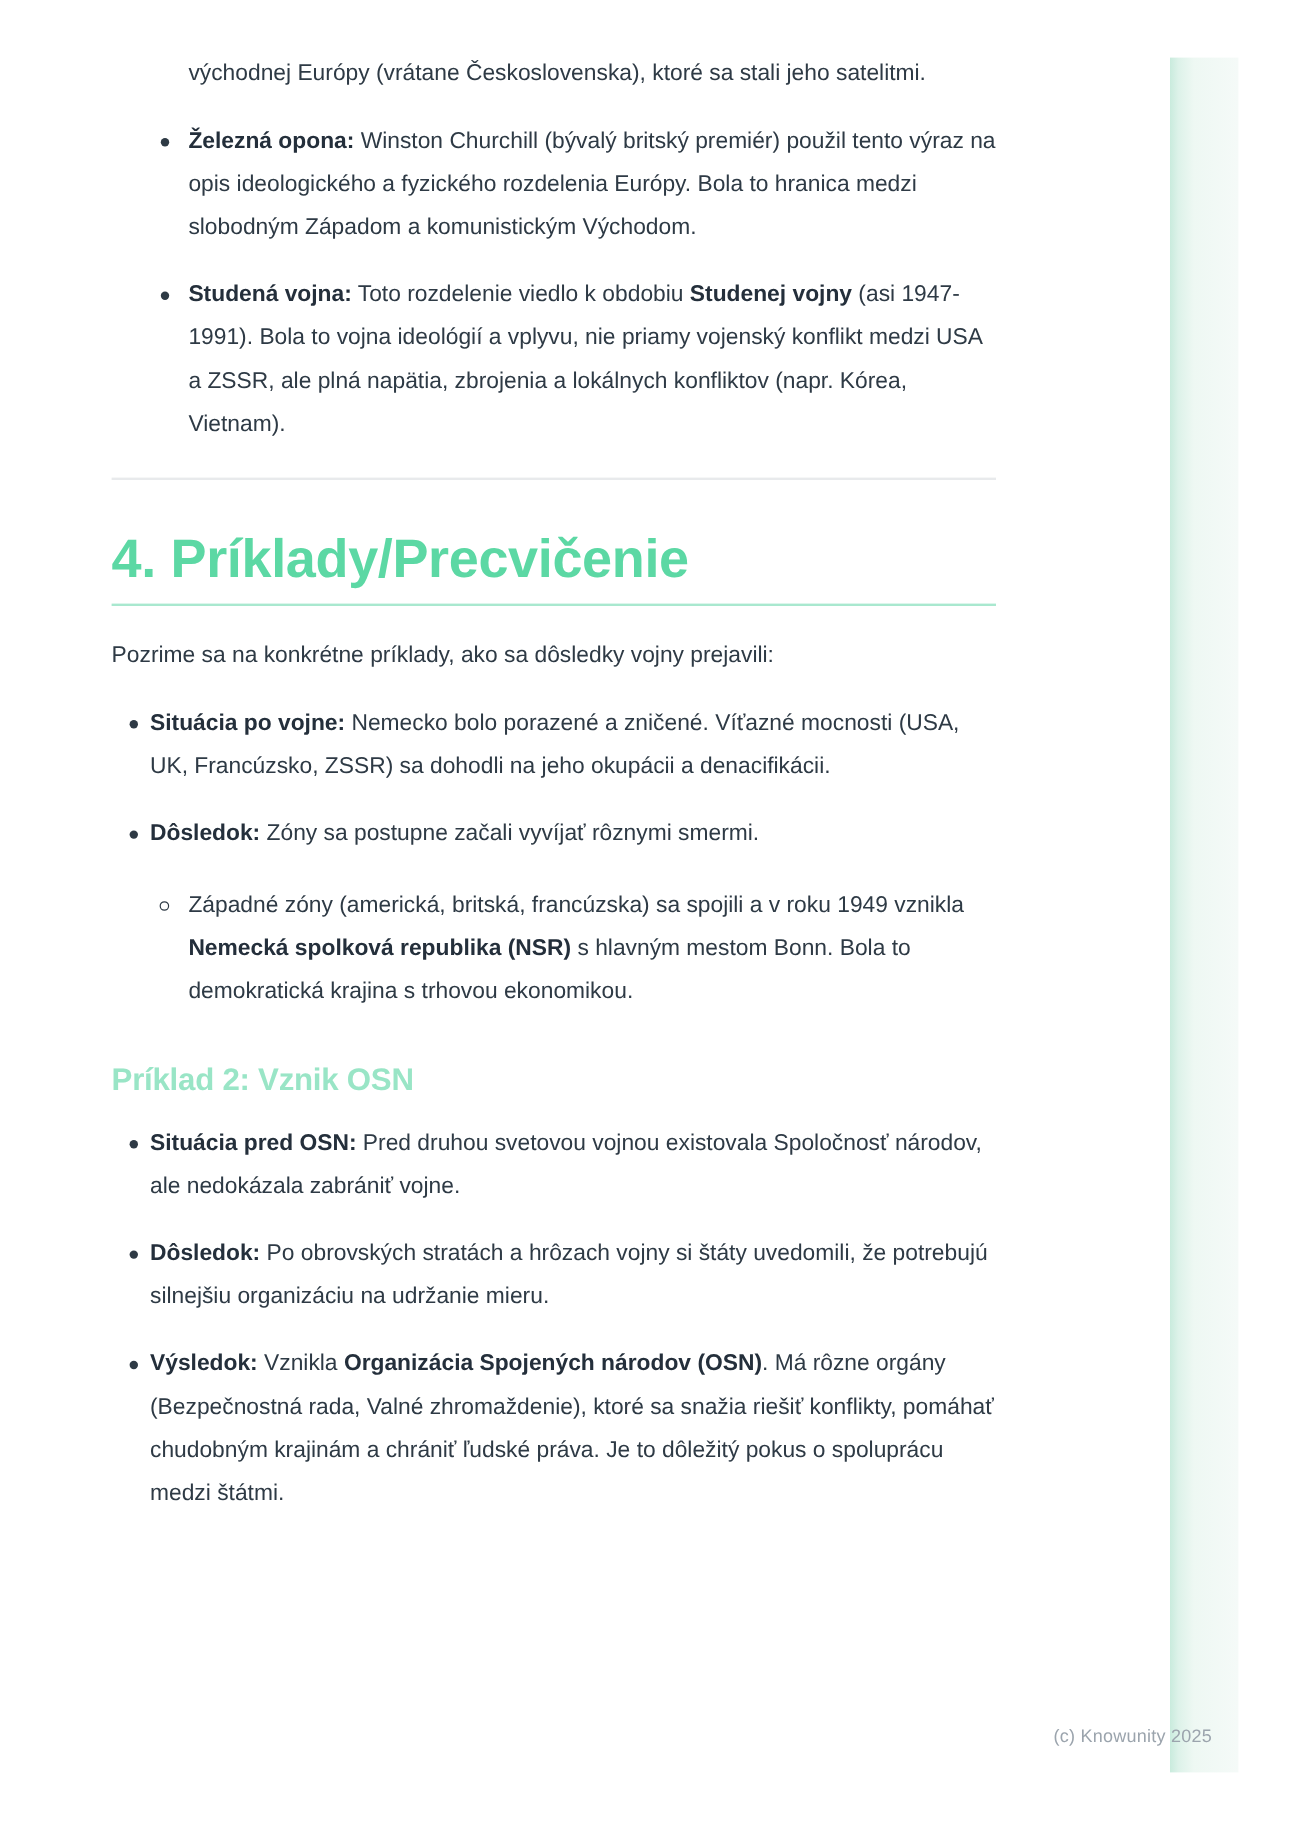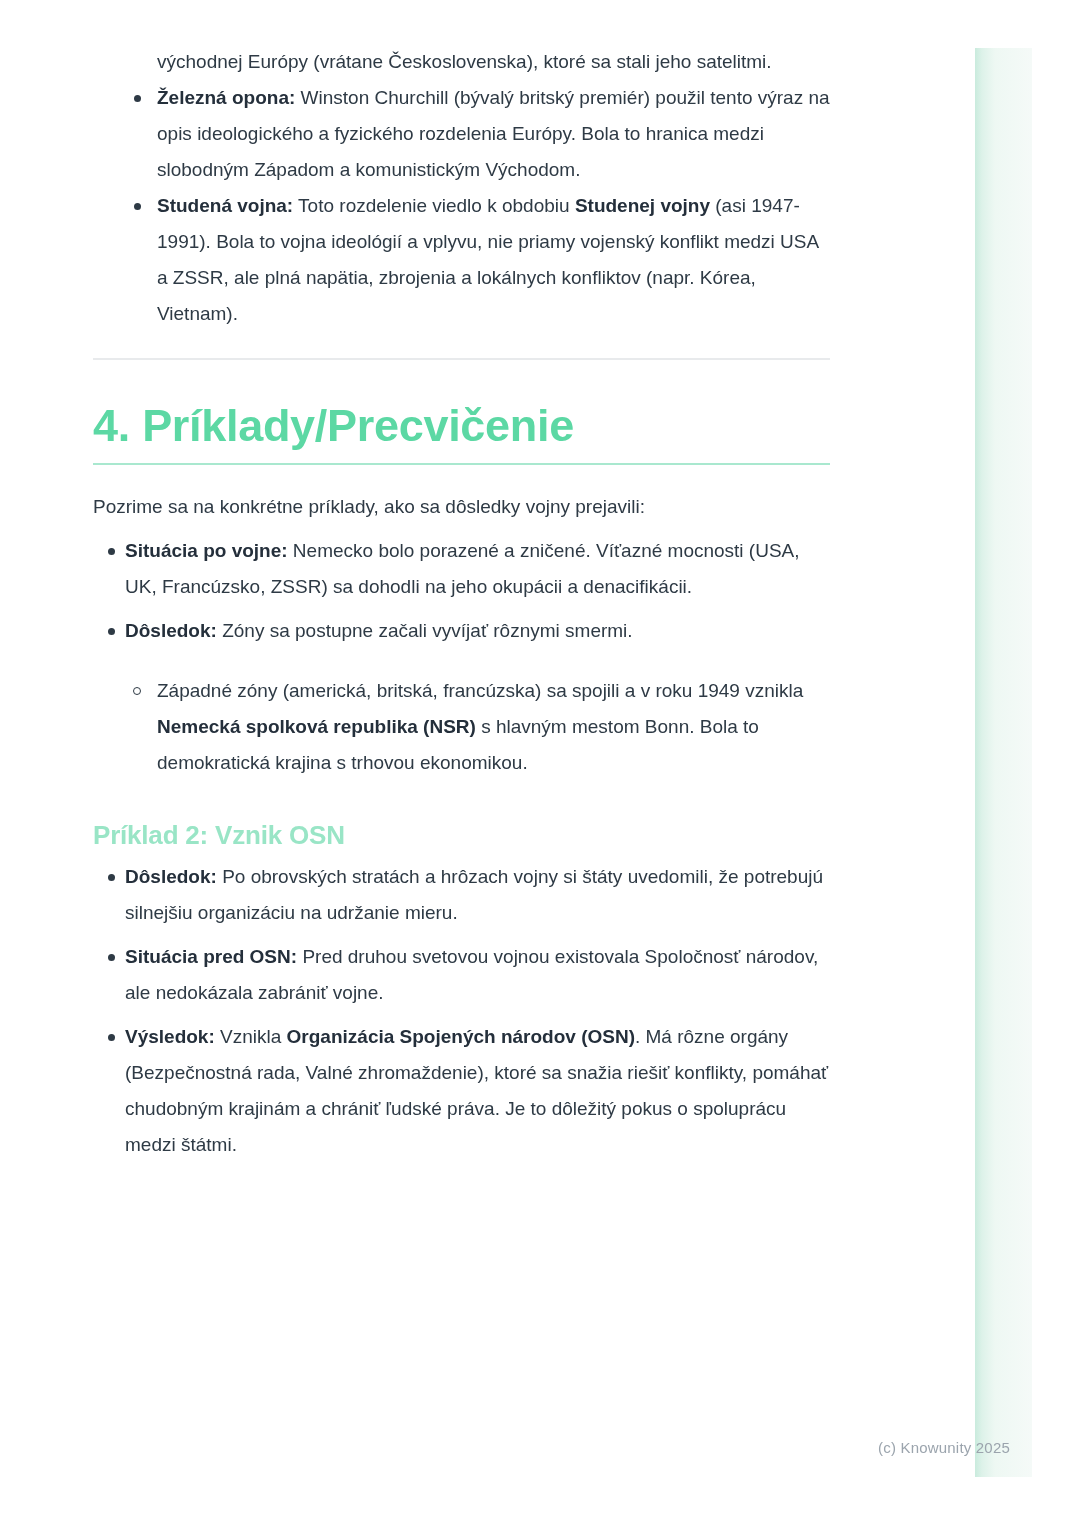--- a/index.html
+++ b/index.html
@@ -30,28 +30,28 @@
     left: 93px;
     top: 0;
     width: 737px;
     padding-top: 44px;
   }
   .continuation {
     padding-left: 64px;
   }
   .li {
     position: relative;
-    margin-top: 0;
+    margin-top: 20px;
   }
   .li .text { display: block; }
   
   .top-li { padding-left: 64px; }
   .top-li > .disc { left: 41px; }
   
-  .ex-li { padding-left: 32px; margin-top: 8px; }
+  .ex-li { padding-left: 32px; margin-top: 20px; }
   .ex-li > .disc { left: 15px; }
   
   .sub-li { padding-left: 64px; margin-top: 24px; }
   .sub-li > .ring { left: 40px; }
   .disc {
     position: absolute;
     top: 15px;
     width: 7px;
     height: 7px;
     border-radius: 50%;
@@ -152,26 +152,26 @@
     <span class="ring"></span>
     <span class="text"><span>Západné zóny (americká, britská, francúzska) sa spojili a v roku 1949 vznikla </span><strong>Nemecká spolková republika (NSR)</strong><span> s hlavným mestom Bonn. Bola to demokratická krajina s trhovou ekonomikou.</span></span>
   </div>
 
 
 
   <h2 class="example-heading">Príklad 2: Vznik OSN</h2>
 
   <div class="li ex-li">
     <span class="disc"></span>
-    <span class="text"><strong>Dôsledok:</strong><span> Po obrovských stratách a hrôzach vojny si štáty uvedomili, že potrebujú silnejšiu organizáciu na udržanie mieru.</span></span>
+    <span class="text"><strong>Situácia pred OSN:</strong><span> Pred druhou svetovou vojnou existovala Spoločnosť národov, ale nedokázala zabrániť vojne.</span></span>
   </div>
 
   <div class="li ex-li">
     <span class="disc"></span>
-    <span class="text"><strong>Situácia pred OSN:</strong><span> Pred druhou svetovou vojnou existovala Spoločnosť národov, ale nedokázala zabrániť vojne.</span></span>
+    <span class="text"><strong>Dôsledok:</strong><span> Po obrovských stratách a hrôzach vojny si štáty uvedomili, že potrebujú silnejšiu organizáciu na udržanie mieru.</span></span>
   </div>
 
   <div class="li ex-li">
     <span class="disc"></span>
     <span class="text"><strong>Výsledok:</strong><span> Vznikla </span><strong>Organizácia Spojených národov (OSN)</strong><span>. Má rôzne orgány (Bezpečnostná rada, Valné zhromaždenie), ktoré sa snažia riešiť konflikty, pomáhať chudobným krajinám a chrániť ľudské práva. Je to dôležitý pokus o spoluprácu medzi štátmi.</span></span>
   </div>
 
 </div>
 
 <div class="footer">(c) Knowunity 2025</div>

